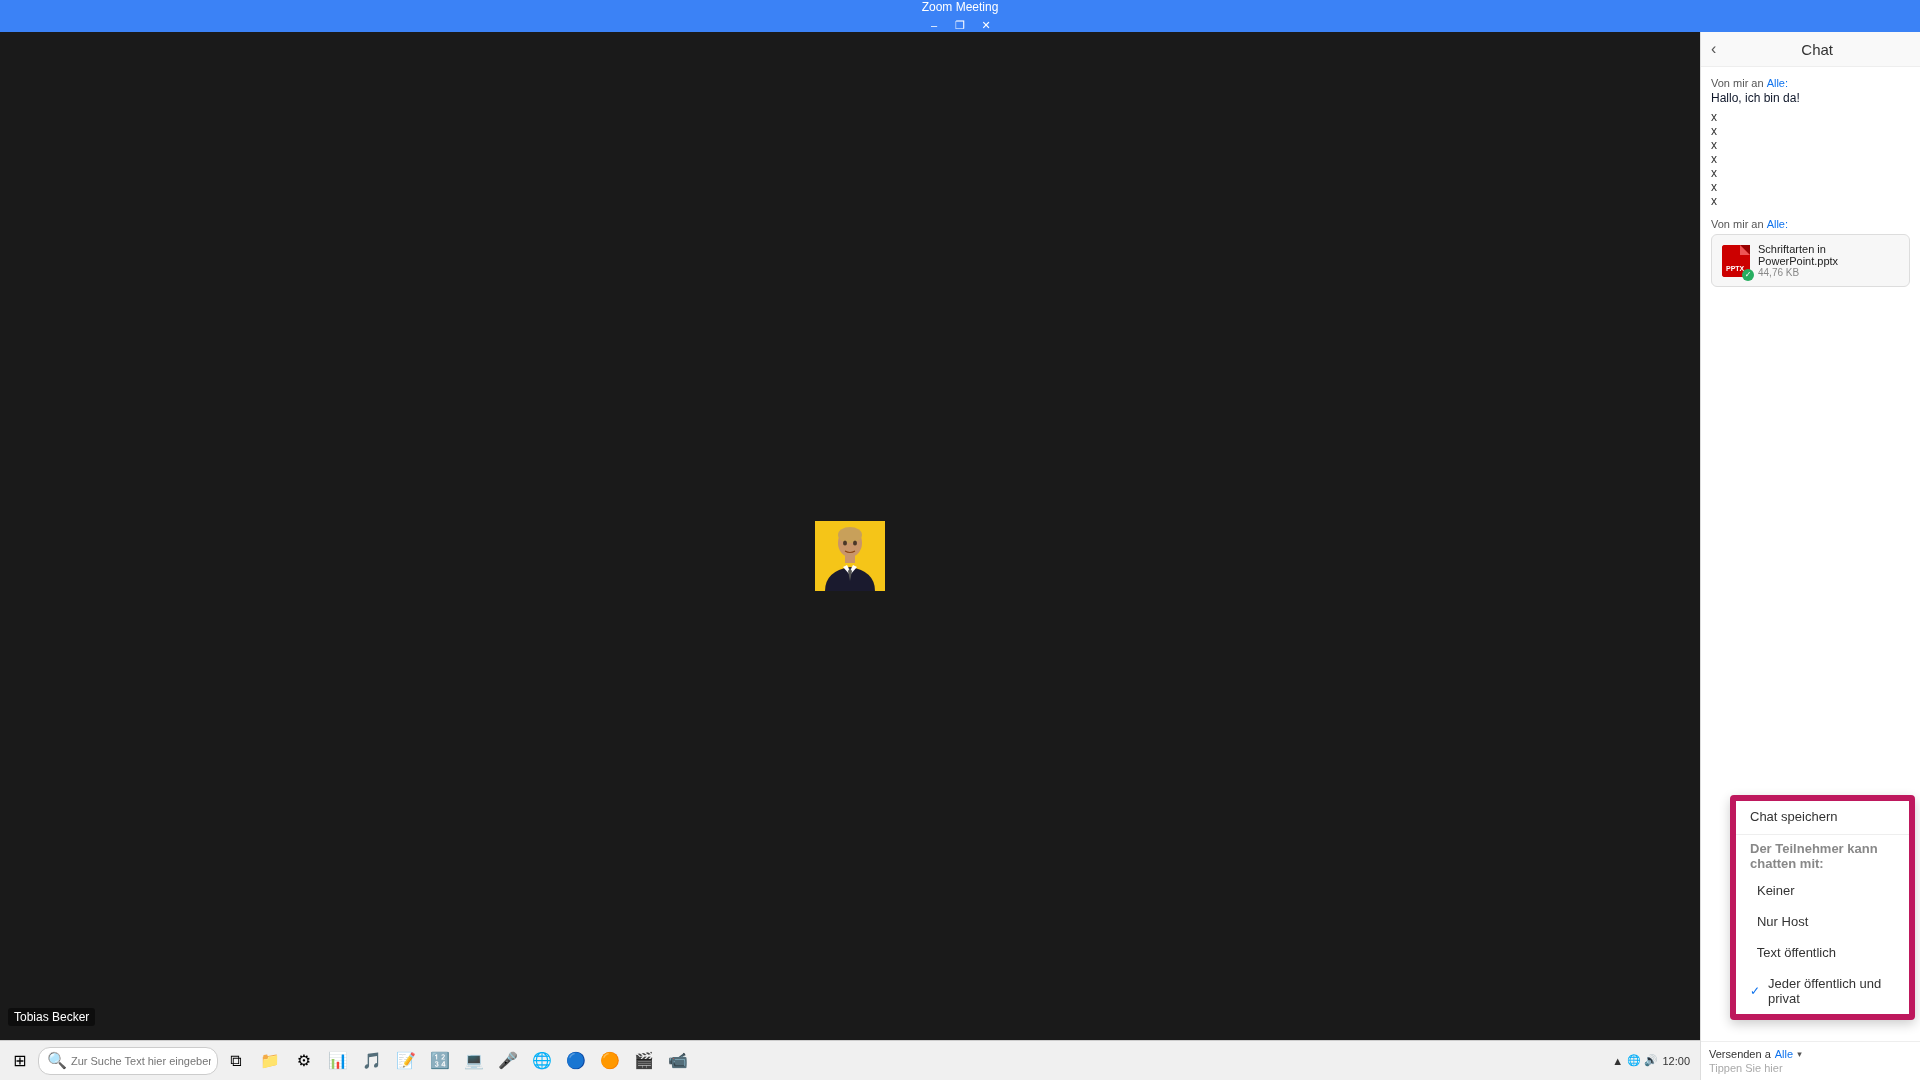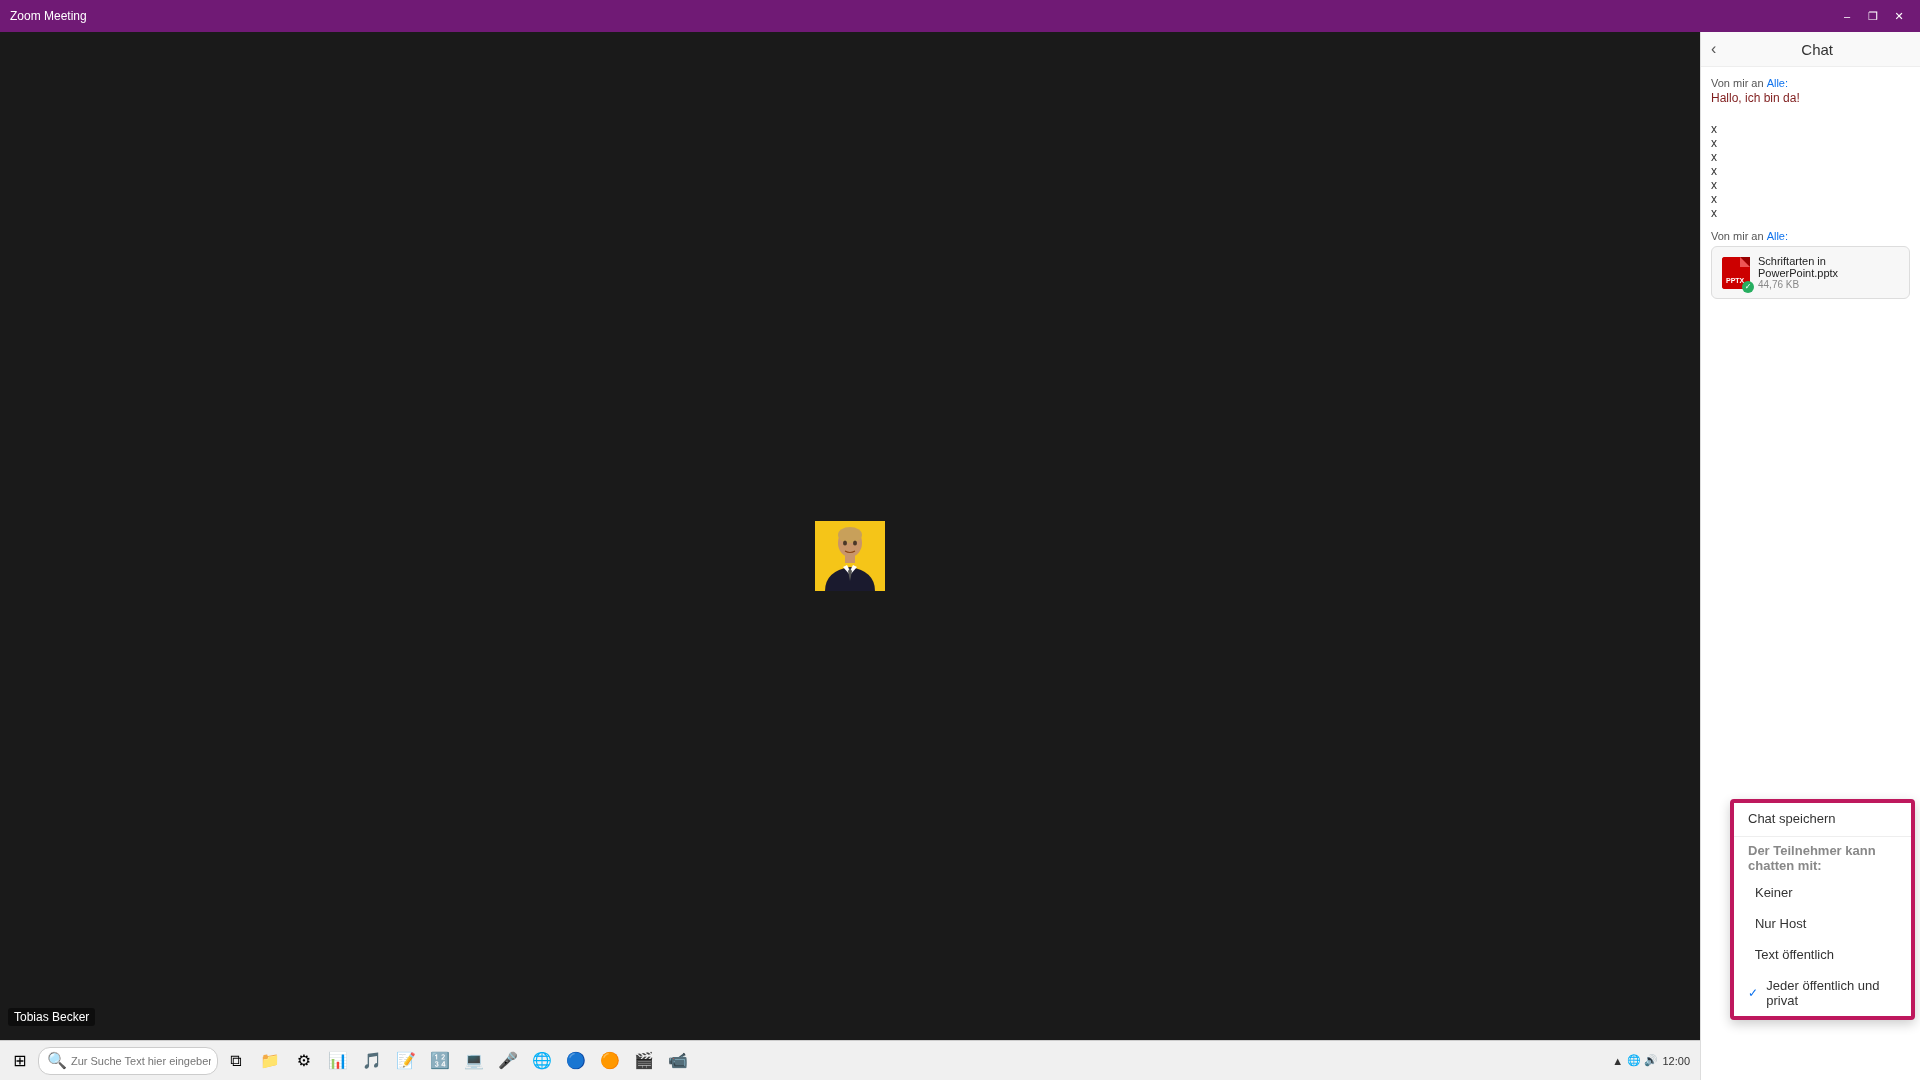--- a/index.html
+++ b/index.html
@@ -3,25 +3,26 @@
   <meta charset="utf-8">
   <style>
     * { margin: 0; padding: 0; box-sizing: border-box; }
     body { width: 1920px; height: 1080px; overflow: hidden; font-family: 'Segoe UI', Arial, sans-serif; background: #000; }
 
     
     .title-bar {
       position: absolute;
       top: 0; left: 0; right: 0;
       height: 32px;
-      background: #701a75;
+      background: #3b82f6;
       display: flex;
       align-items: center;
       padding: 0 10px;
       z-index: 100;
+      flex-direction: column;
     }
     .title-bar-title {
       color: #fff;
       font-size: 12px;
       flex: 1;
     }
     .title-bar-controls {
       display: flex;
       gap: 4px;
     }
@@ -114,22 +115,22 @@
       color: #555;
       margin-bottom: 2px;
     }
     .chat-msg-sender .sender-name {
       color: #0e72ed;
       font-weight: 500;
       text-align: right;
     }
     .chat-msg-text {
       font-size: 12px;
-      color: #7f1d1d;
-      margin-bottom: 17px;
+      color: #0f172a;
+      margin-bottom: 5px;
     }
     .chat-x-line {
       font-size: 12px;
       color: #333;
     }
 
     
     .file-attachment {
       border: 1px solid #ddd;
       border-radius: 6px;
@@ -200,21 +201,21 @@
       font-size: 11px;
     }
 
     
     .context-menu {
       position: absolute;
       bottom: 60px;
       right: 5px;
       width: 185px;
       background: #fff;
-      border: 4px solid #be185d;
+      border: 6px solid #be185d;
       border-radius: 4px;
       box-shadow: 0 4px 12px rgba(0,0,0,0.2);
       z-index: 200;
       font-size: 13px;
     }
     .context-menu-item {
       padding: 8px 14px;
       color: #333;
       cursor: pointer;
     }
@@ -387,20 +388,28 @@
           <div class="file-check-badge">✓</div>
         </div>
         <div class="file-info">
           <div class="file-name">Schriftarten in PowerPoint.pptx</div>
           <div class="file-size">44,76 KB</div>
         </div>
       </div>
     </div>
   </div>
 
+  <div class="chat-footer">
+    <div class="chat-footer-send">
+      <span>Versenden a</span>
+      <span class="send-target">Alle</span>
+      <span class="dropdown-arrow">▾</span>
+    </div>
+    <div class="chat-input-hint">Tippen Sie hier</div>
+  </div>
 </div>
 
 <div class="context-menu">
   <div class="context-menu-item">Chat speichern</div>
   <div class="context-menu-divider"></div>
   <div class="context-menu-section-label">Der Teilnehmer kann chatten mit:</div>
   <div class="context-menu-item">
     <span class="check-mark">&nbsp;</span>
     <span>Keiner</span>
   </div>

